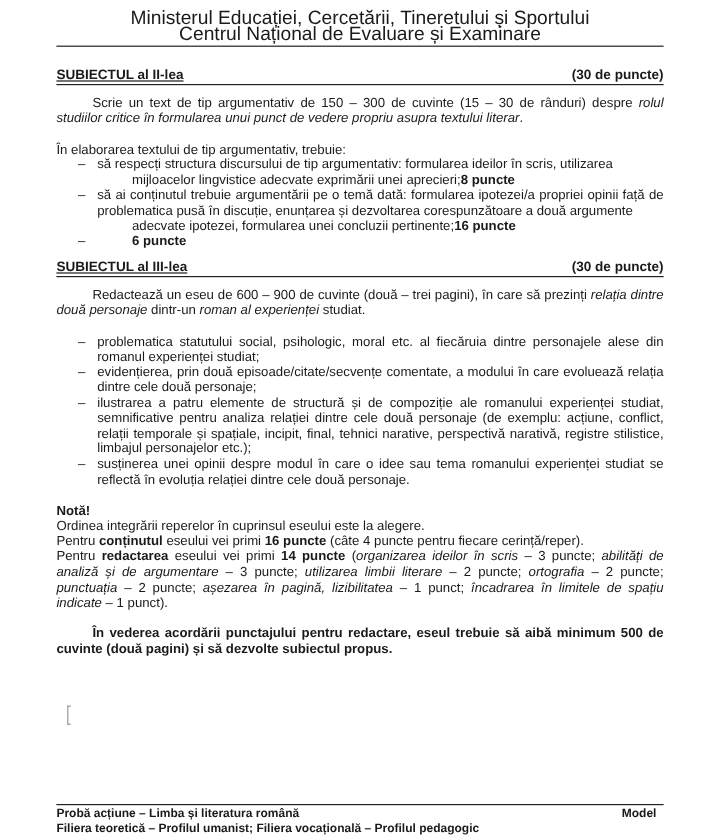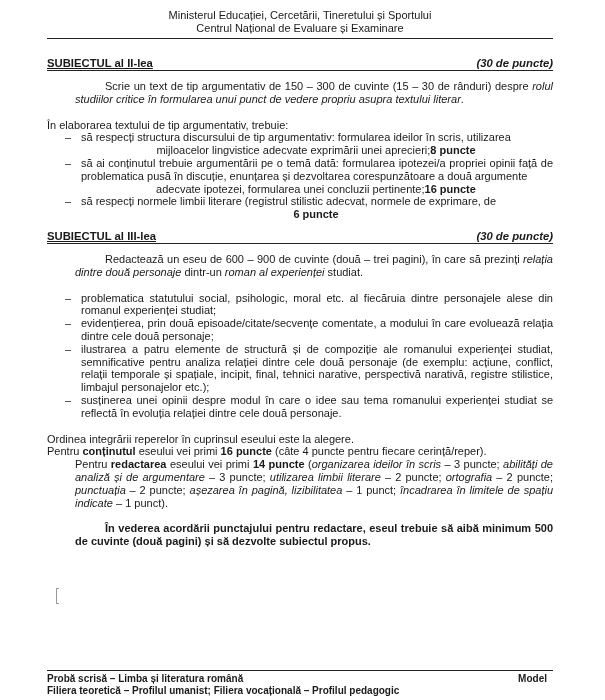--- a/index.html
+++ b/index.html
@@ -2,37 +2,37 @@
 <html><head>
   <meta charset="utf-8">
   <style>
     html, body { margin: 0; padding: 0; background: #ffffff; }
     body {
       width: 605px; height: 700px; position: relative; overflow: hidden;
       font-family: "Liberation Sans", sans-serif; color: #1a1a1a;
       font-size: 11px; line-height: 12.8px;
     }
     .page { position: absolute; left: 47px; top: 0; width: 506px; }
-    .header { text-align: center; font-size: 11px; line-height: 13px; padding-top: 9px; }
+    .header { text-align: center; font-size: 16px; line-height: 13px; padding-top: 9px; }
     .rule { border: 0; border-top: 1.3px solid #222; margin: 0; }
     .top-rule { margin-top: 3px; }
     .subject-head {
       display: flex; justify-content: space-between; font-weight: bold;
       border-bottom: 1.3px solid #222; font-size: 11.3px; line-height: 13px;
     }
     .subject-head span { text-decoration: underline; text-align: center; }
-    .subject-head .pts { text-decoration: none; font-style: italic; }
+    .subject-head .pts { text-decoration: none; }
     p { margin: 0; }
-    .just { text-align: justify; margin-left: 28px; }
+    .just { text-align: justify; }
     .indent { text-indent: 30px; }
     .gap { height: 13px; }
     ul.reqs { list-style: none; margin: 0; padding: 0 0 0 20px; }
     ul.reqs li { position: relative; padding-left: 14px; text-align: justify; }
     ul.reqs li .dash { position: absolute; left: -2px; top: 0; }
-    .lastline { display: flex; justify-content: center; }
+    .lastline { display: flex; justify-content: flex-start; margin-left: 29px; }
     .lastline b { padding-right: 2px; }
     i { font-style: italic; }
     .bold { font-weight: bold; }
     .cursor { position: absolute; left: 56px; top: 588px; width: 2px; height: 14px; border: 1px solid #999; border-left-width: 1px; border-right: 0; }
     .footer { position: absolute; left: 47px; top: 670px; width: 506px; border-top: 1.3px solid #222; font-weight: bold; font-size: 10px; line-height: 11.5px; padding-top: 2px; }
     .footer .row { display: flex; justify-content: space-between; padding-right: 6px; }
   </style>
 </head>
 <body>
 
@@ -54,49 +54,50 @@
   <p>În elaborarea textului de tip argumentativ, trebuie:</p>
   <ul class="reqs">
     <li><span class="dash">–</span><span>să respecți structura discursului de tip argumentativ: formularea ideilor în scris, utilizarea</span><div class="lastline">
           <span>mijloacelor lingvistice adecvate exprimării unei aprecieri;</span>
           <b>8 puncte</b>
         </div></li>
     <li><span class="dash">–</span><span>să ai conținutul trebuie argumentării pe o temă dată: formularea ipotezei/a propriei opinii față de problematica pusă în discuție, enunțarea și dezvoltarea corespunzătoare a două argumente</span><div class="lastline">
           <span>adecvate ipotezei, formularea unei concluzii pertinente;</span>
           <b>16 puncte</b>
         </div></li>
-    <li><span class="dash">–</span><span>să respecți normele limbii literare (registrul stilistic adecvat, normele de exprimare, de</span><div class="lastline">
+    <li><span class="dash">–</span><div class="lastline">
           <b>6 puncte</b>
         </div></li>
   </ul>
 
   <div style="height:9px"></div>
   <div class="subject-head">
     <span>SUBIECTUL al III-lea</span>
     <span class="pts">(30 de puncte)</span>
   </div>
   <div style="height:9px"></div>
   <p class="just indent"><span>Redactează un eseu de 600 – 900 de cuvinte (două – trei pagini), în care să prezinți </span><i>relația dintre două personaje</i><span> dintr-un </span><i>roman al experienței</i><span> studiat.</span></p>
   <div class="gap"></div>
   <ul class="reqs">
     <li><span class="dash">–</span><span>problematica statutului social, psihologic, moral etc. al fiecăruia dintre personajele alese din romanul experienței studiat;</span></li>
     <li><span class="dash">–</span><span>evidențierea, prin două episoade/citate/secvențe comentate, a modului în care evoluează relația dintre cele două personaje;</span></li>
     <li><span class="dash">–</span><span>ilustrarea a patru elemente de structură și de compoziție ale romanului experienței studiat, semnificative pentru analiza relației dintre cele două personaje (de exemplu: acțiune, conflict, relații temporale și spațiale, incipit, final, tehnici narative, perspectivă narativă, registre stilistice, limbajul personajelor etc.);</span></li>
     <li><span class="dash">–</span><span>susținerea unei opinii despre modul în care o idee sau tema romanului experienței studiat se reflectă în evoluția relației dintre cele două personaje.</span></li>
   </ul>
 
   <div class="gap"></div>
+  <p class="bold">Notă!</p>
   <p>Ordinea integrării reperelor în cuprinsul eseului este la alegere.</p>
   <p><span>Pentru </span><b>conținutul</b><span> eseului vei primi </span><b>16 puncte</b><span> (câte 4 puncte pentru fiecare cerință/reper).</span></p>
   <p class="just"><span>Pentru </span><b>redactarea</b><span> eseului vei primi </span><b>14 puncte</b><span> (</span><i>organizarea ideilor în scris</i><span> – 3 puncte; </span><i>abilități de analiză și de argumentare</i><span> – 3 puncte; </span><i>utilizarea limbii literare</i><span> – 2 puncte; </span><i>ortografia</i><span> – 2 puncte; </span><i>punctuația</i><span> – 2 puncte; </span><i>așezarea în pagină, lizibilitatea</i><span> – 1 punct; </span><i>încadrarea în limitele de spațiu indicate</i><span> – 1 punct).</span></p>
   <div class="gap"></div>
   <p class="bold just indent">În vederea acordării punctajului pentru redactare, eseul trebuie să aibă minimum 500 de cuvinte (două pagini) și să dezvolte subiectul propus.</p>
 </div>
 
 <div class="cursor"></div>
 
 <div class="footer">
   <div class="row">
-    <span>Probă scrisă – Limba și literatura română</span>
+    <span>Probă acțiune – Limba și literatura română</span>
     <span>Model</span>
   </div>
   <div>Filiera teoretică – Profilul umanist; Filiera vocațională – Profilul pedagogic</div>
 </div>
 
 </body></html>

